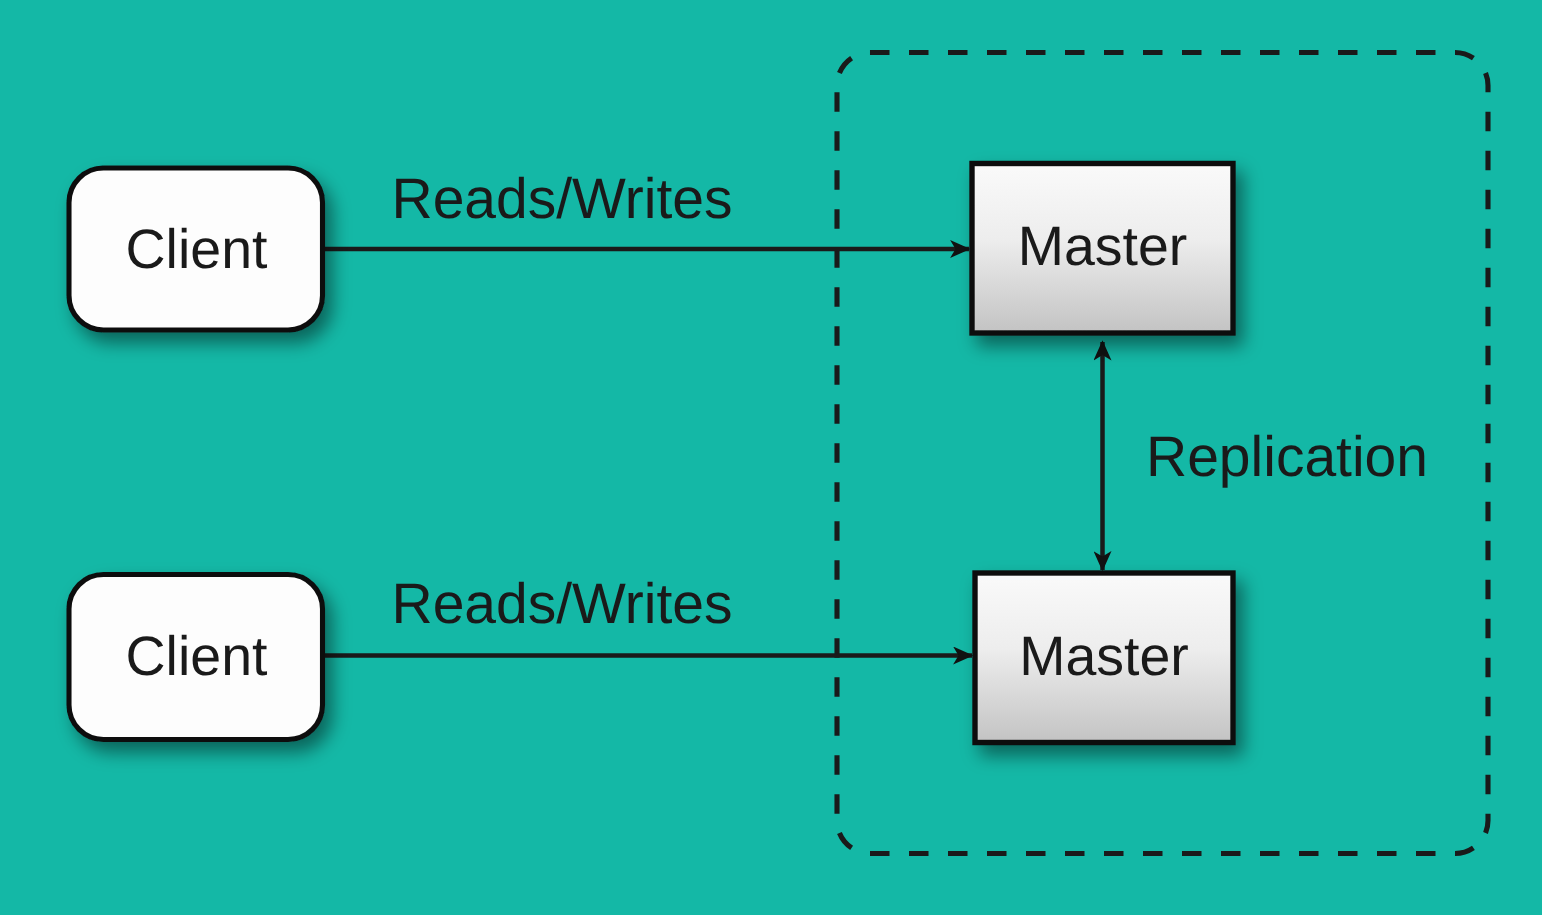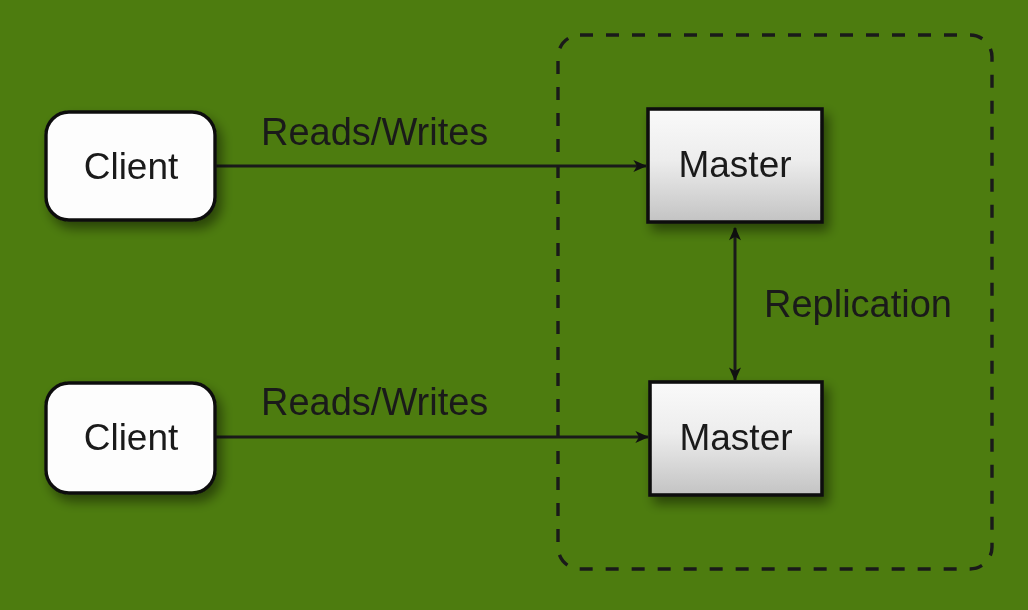--- a/index.html
+++ b/index.html
@@ -7,21 +7,21 @@
     padding: 0;
     background: #ffffff;
   }
   body {
     font-family: "Liberation Sans", sans-serif;
   }
   #canvas {
     position: relative;
     width: 1028px;
     height: 610px;
-    background: #4d7c0f;
+    background: #14b8a6;
     overflow: hidden;
   }
   #canvas svg.layer {
     position: absolute;
     top: 0;
     left: 0;
     width: 1028px;
     height: 610px;
   }
   .node-label {

